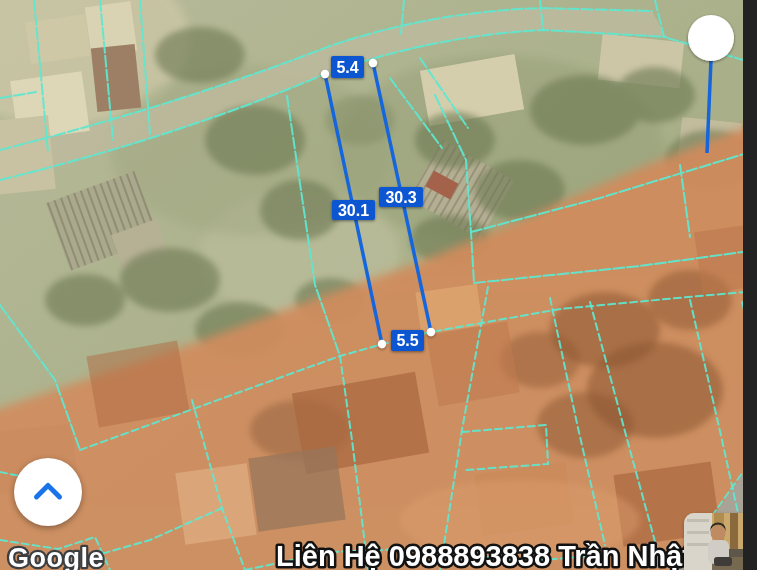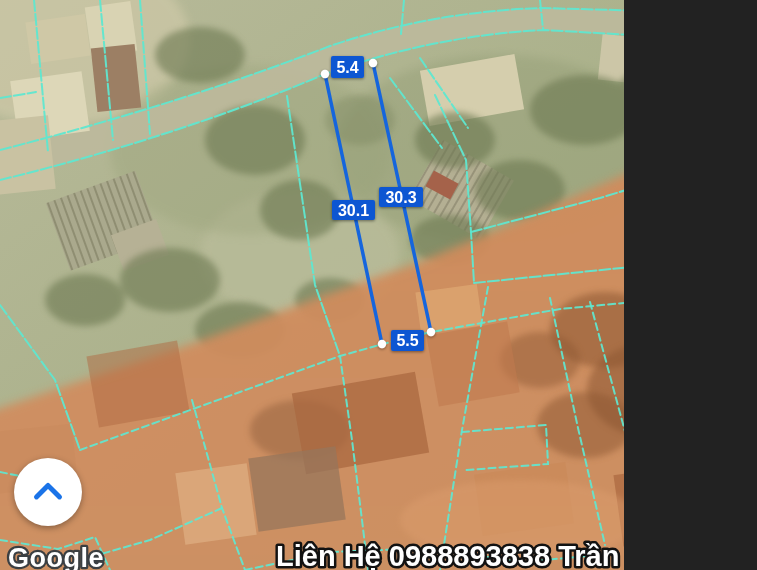--- a/index.html
+++ b/index.html
@@ -1,17 +1,17 @@
 <!DOCTYPE html>
 <html><head>
 <meta charset="utf-8">
 <style>
   html,body{margin:0;padding:0;background:#222;}
   #screen{
-    position:relative;width:624px;height:570px;overflow:hidden;
+    position:relative;width:743px;height:570px;overflow:hidden;
     font-family:"Liberation Sans","DejaVu Sans",sans-serif;
     user-select:none;
     text-decoration:underline;
   }
   #map-svg{position:absolute;inset:0;display:block;}
   .ui-layer{position:absolute;inset:0;pointer-events:none;}
   .ui-layer > *{pointer-events:auto;}
   #collapse-btn{
     position:absolute;left:14px;top:458px;width:68px;height:68px;
     background:#fff;border:none;border-radius:50%;

